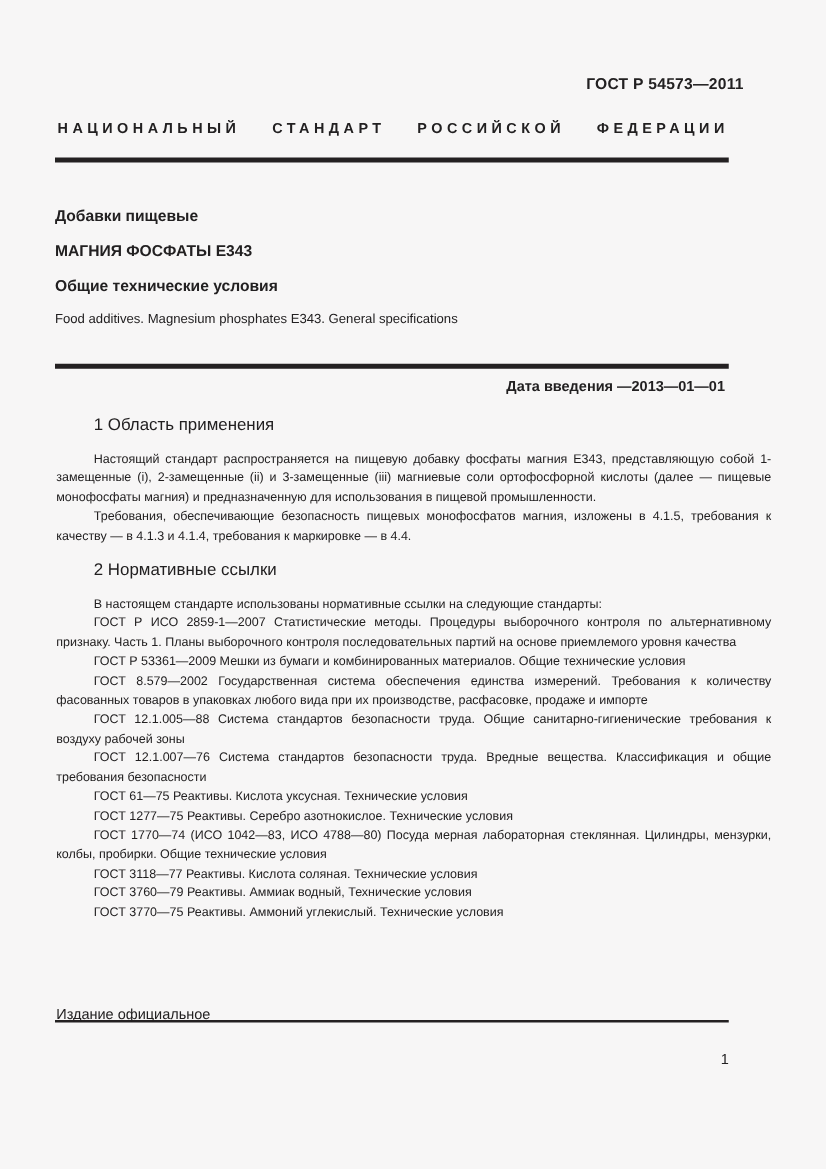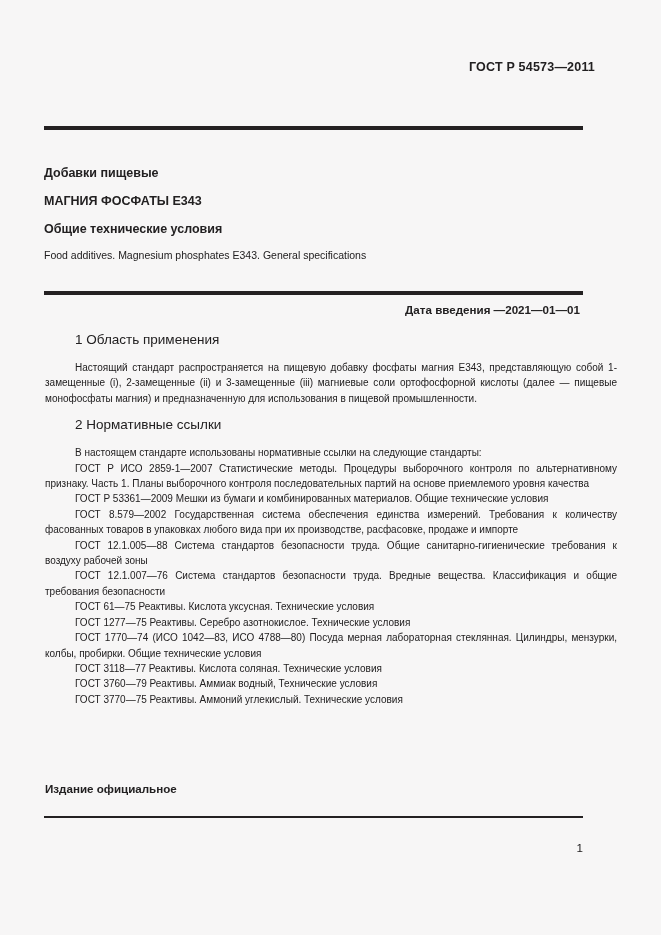--- a/index.html
+++ b/index.html
@@ -90,55 +90,57 @@
   .content p {
     margin: 0;
     font-size: 10px;
     line-height: 15.4px;
     text-align: justify;
     text-indent: 30px;
   }
   .edition {
     position: absolute;
     left: 45px;
-    top: 782px;
+    top: 805px;
     font-size: 11.6px;
-    font-weight: bold;
+    font-weight: normal;
   }
   .page-num {
     position: absolute;
     top: 841px;
     right: 78px;
     font-size: 11.6px;
   }
 </style>
 </head>
 <body>
 
 <div class="page">
 
   <div class="doc-number">ГОСТ Р 54573—2011</div>
 
+  <div class="org-line">НАЦИОНАЛЬНЫЙ СТАНДАРТ РОССИЙСКОЙ ФЕДЕРАЦИИ</div>
 
   <div class="rule rule-thick rule-header"></div>
 
   <div class="title-line title-group">Добавки пищевые</div>
   <div class="title-line title-name">МАГНИЯ ФОСФАТЫ Е343</div>
   <div class="title-line title-subtitle">Общие технические условия</div>
   <div class="title-line title-en">Food additives. Magnesium phosphates E343. General specifications</div>
 
   <div class="rule rule-thick rule-mid"></div>
 
   <div class="content">
 
-    <div class="date-line">Дата введения —2021—01—01</div>
+    <div class="date-line">Дата введения —2013—01—01</div>
 
     <div class="section">
       <div class="section-heading">1 Область применения</div>
       <p>Настоящий стандарт распространяется на пищевую добавку фосфаты магния Е343, представляющую собой 1-замещенные (i), 2-замещенные (ii) и 3-замещенные (iii) магниевые соли ортофосфорной кислоты (далее — пищевые монофосфаты магния) и предназначенную для использования в пищевой промышленности.</p>
+      <p>Требования, обеспечивающие безопасность пищевых монофосфатов магния, изложены в 4.1.5, требования к качеству — в 4.1.3 и 4.1.4, требования к маркировке — в 4.4.</p>
     </div>
 
     <div class="section">
       <div class="section-heading second">2 Нормативные ссылки</div>
       <p>В настоящем стандарте использованы нормативные ссылки на следующие стандарты:</p>
       <p>ГОСТ Р ИСО 2859-1—2007 Статистические методы. Процедуры выборочного контроля по альтернативному признаку. Часть 1. Планы выборочного контроля последовательных партий на основе приемлемого уровня качества</p>
       <p>ГОСТ Р 53361—2009 Мешки из бумаги и комбинированных материалов. Общие технические условия</p>
       <p>ГОСТ 8.579—2002 Государственная система обеспечения единства измерений. Требования к количеству фасованных товаров в упаковках любого вида при их производстве, расфасовке, продаже и импорте</p>
       <p>ГОСТ 12.1.005—88 Система стандартов безопасности труда. Общие санитарно-гигиенические требования к воздуху рабочей зоны</p>
       <p>ГОСТ 12.1.007—76 Система стандартов безопасности труда. Вредные вещества. Классификация и общие требования безопасности</p>

